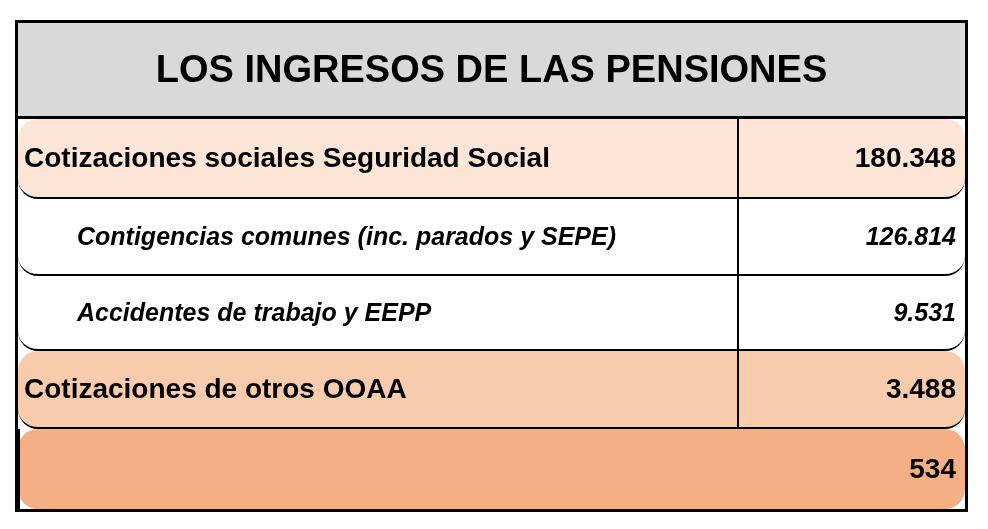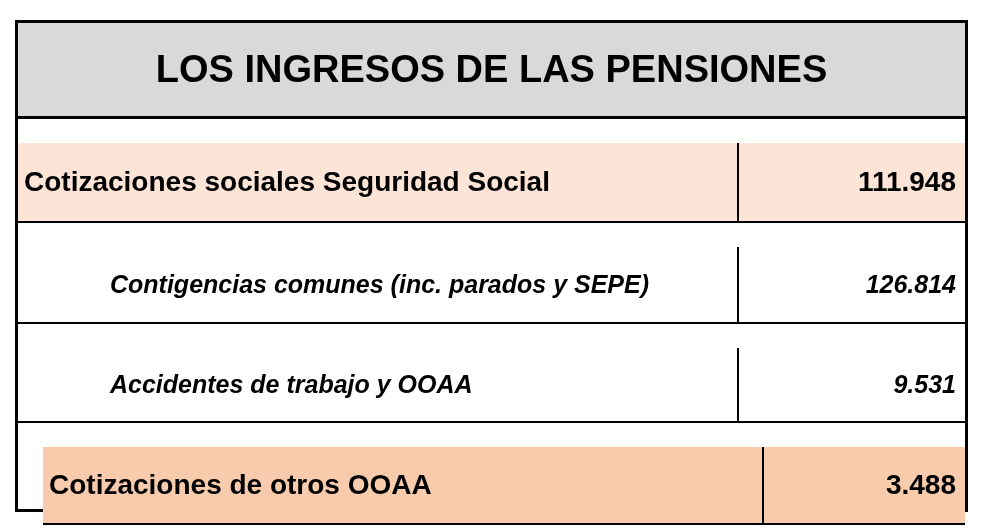--- a/index.html
+++ b/index.html
@@ -16,21 +16,20 @@
     position: absolute;
     left: 15px;
     top: 20px;
     width: 953px;
     height: 492px;
     box-sizing: border-box;
     border: 3px solid #000000;
     display: flex;
     flex-direction: column;
     background: #ffffff;
-    gap: 24px;
   }
   .title-row {
     box-sizing: border-box;
     height: 96px;
     flex: none;
     background: #d9d9d9;
     border-bottom: 3px solid #000000;
     display: flex;
     align-items: center;
     justify-content: center;
@@ -39,28 +38,29 @@
     font-size: 38px;
     font-weight: bold;
     letter-spacing: 0px;
     white-space: nowrap;
   }
   .data-row {
     box-sizing: border-box;
     display: flex;
     flex: none;
     border-bottom: 2px solid #000000;
+    border-radius: 20px;
   }
   .data-row.last {
     border-bottom: none;
   }
   .row-1 { height: 80px; background: #fce4d6; }
   .row-2 { height: 77px; background: #ffffff; }
   .row-3 { height: 75px; background: #ffffff; }
-  .row-4 { height: 78px; background: #f8cbad; margin-left: 25px; }
+  .row-4 { height: 78px; background: #f8cbad; }
   .row-5 { height: 80px; background: #f4b084; }
   .label-cell {
     box-sizing: border-box;
     width: 719px;
     flex: none;
     display: flex;
     align-items: center;
     padding-left: 6px;
     font-size: 28px;
     font-weight: bold;
@@ -73,50 +73,50 @@
     border-left: 2px solid #000000;
     display: flex;
     align-items: center;
     justify-content: flex-end;
     padding-right: 9px;
     font-size: 28px;
     font-weight: bold;
     white-space: nowrap;
   }
   .data-row.sub .label-cell {
-    padding-left: 92px;
+    padding-left: 59px;
     font-style: italic;
     font-size: 25px;
   }
   .data-row.sub .value-cell {
     font-style: italic;
     font-size: 25px;
   }
 </style>
 </head>
 <body>
 
 <div class="pension-table">
 
   <div class="title-row">
     <span class="title-text">LOS INGRESOS DE LAS PENSIONES</span>
   </div>
 
   <div class="data-row row-1">
     <div class="label-cell">Cotizaciones sociales Seguridad Social</div>
-    <div class="value-cell">111.948</div>
+    <div class="value-cell">180.348</div>
   </div>
 
   <div class="data-row row-2 sub">
     <div class="label-cell">Contigencias comunes (inc. parados y SEPE)</div>
     <div class="value-cell">126.814</div>
   </div>
 
   <div class="data-row row-3 sub">
-    <div class="label-cell">Accidentes de trabajo y OOAA</div>
+    <div class="label-cell">Accidentes de trabajo y EEPP</div>
     <div class="value-cell">9.531</div>
   </div>
 
   <div class="data-row row-4">
     <div class="label-cell">Cotizaciones de otros OOAA</div>
     <div class="value-cell">3.488</div>
   </div>
 
   <div class="data-row row-5 last">
     <div class="value-cell">534</div>

